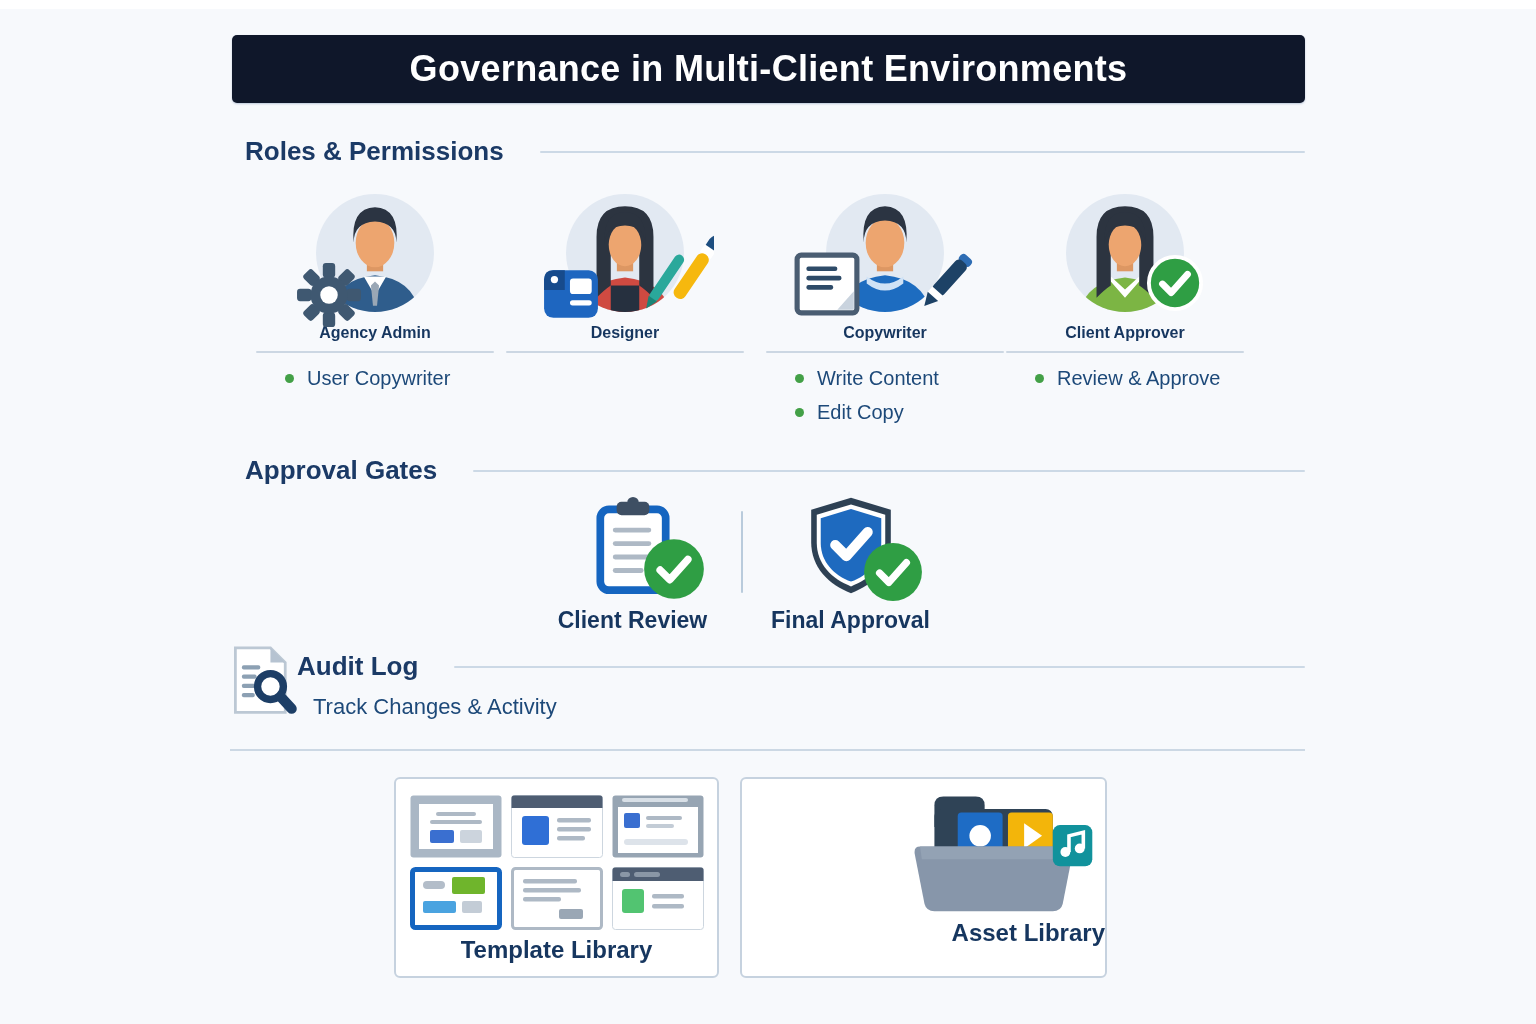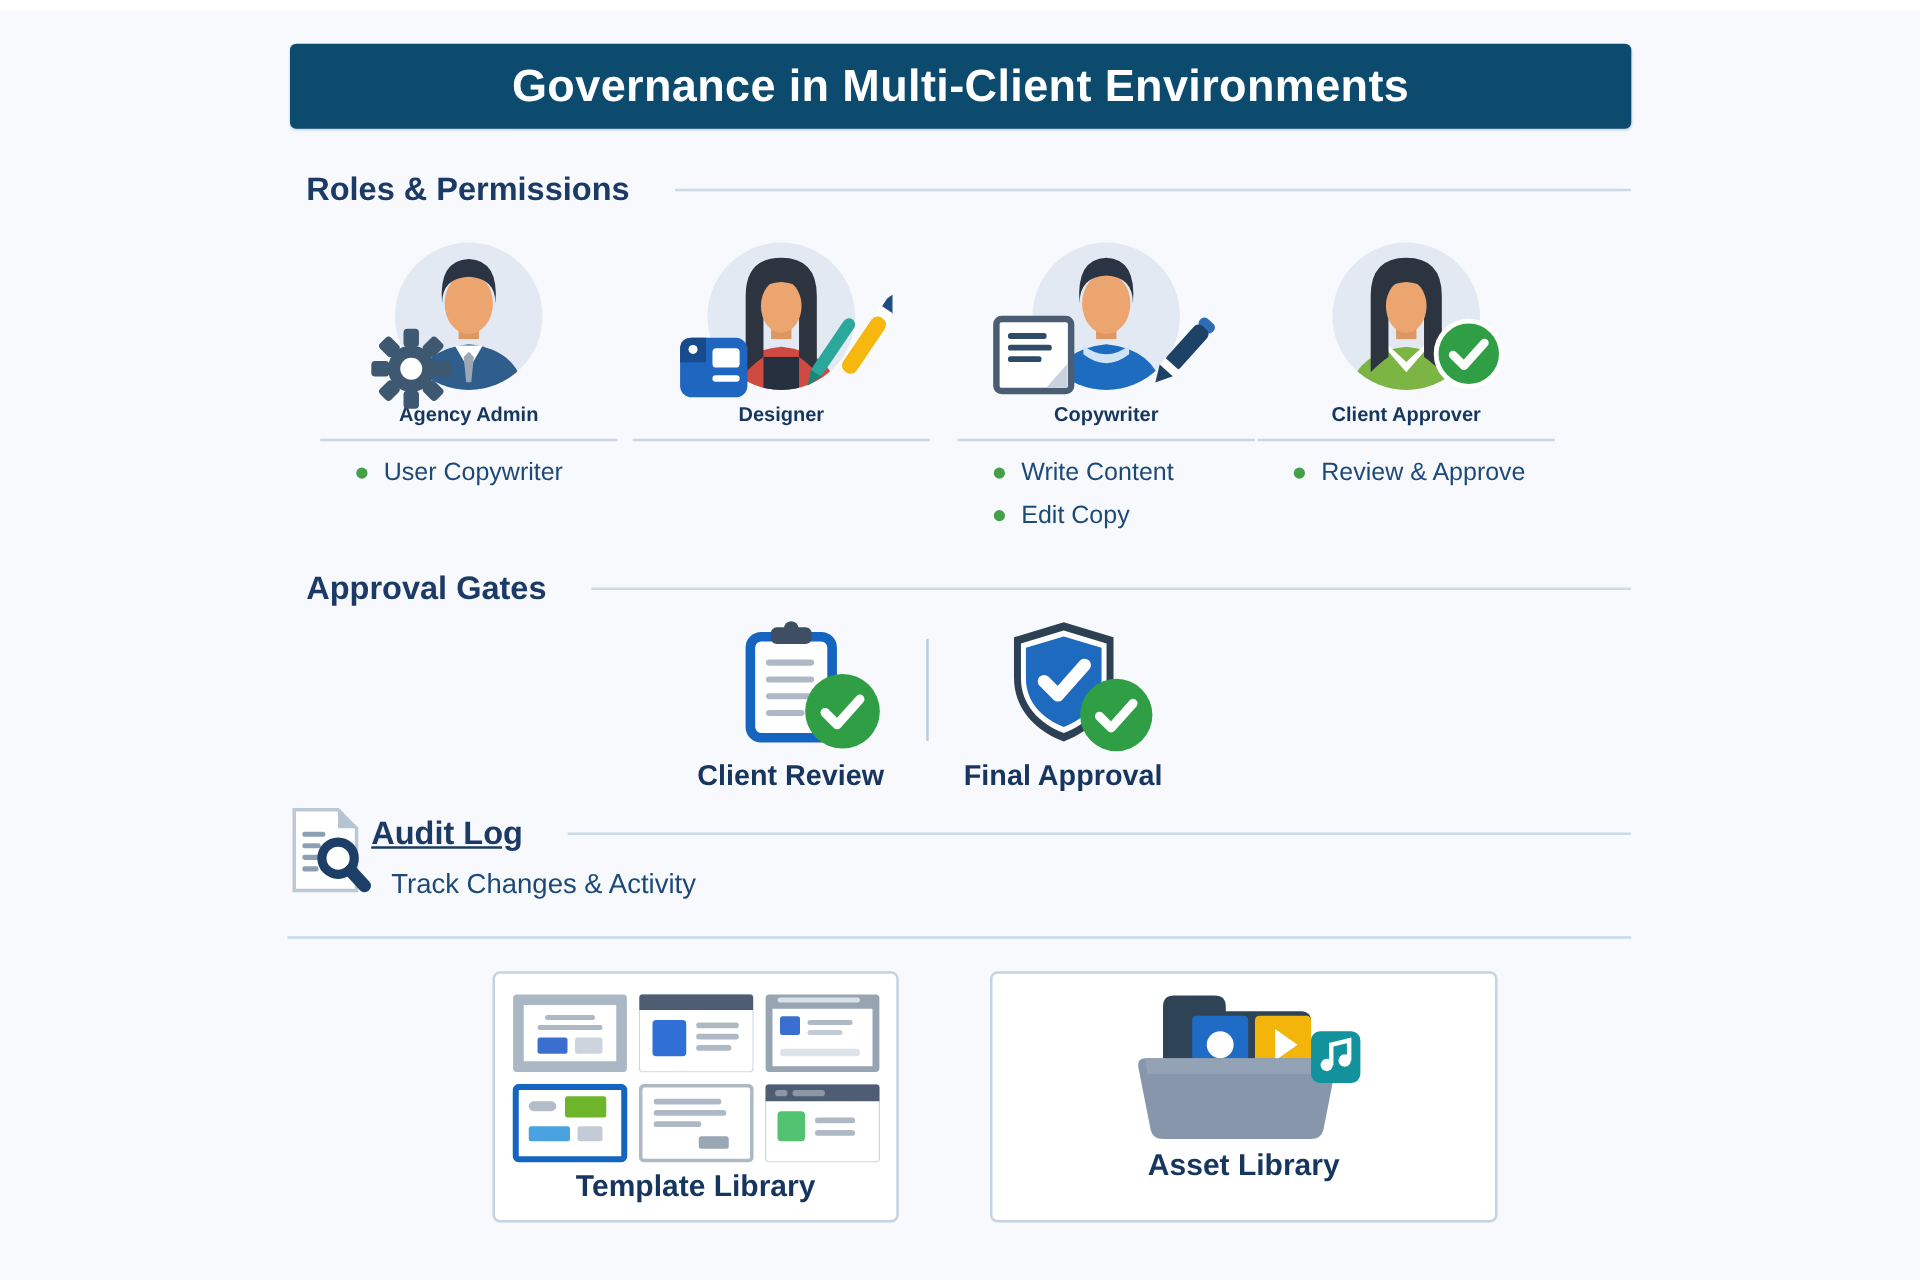--- a/index.html
+++ b/index.html
@@ -9,34 +9,34 @@
     font-family:"Liberation Sans", sans-serif;
     position:relative;
     overflow:hidden;
     color:#1b3a66;
   }
   .top-strip { position:absolute; top:0; left:0; width:100%; height:9px; background:#ffffff; }
 
   
   .banner {
     position:absolute; left:232px; top:35px; width:1073px; height:68px;
-    background:#0c4a6e; border-radius:5px;
+    background:#0f172a; border-radius:5px;
     display:flex; align-items:center; justify-content:center;
     box-shadow:0 1px 2px rgba(20,60,120,0.25);
   }
   .banner-title { color:#ffffff; font-size:36px; font-weight:bold; letter-spacing:0.3px; }
 
   
   .heading-row { position:absolute; display:flex; align-items:center; gap:36px; }
   .heading-row .h-text { font-size:26px; font-weight:bold; color:#1b3a66; white-space:nowrap; }
   .heading-row .h-line { flex:1; height:2px; background:#ccd9e6; border-radius:1px; }
 
   #roles-heading { left:245px; top:136px; width:1060px; }
   #approval-heading { left:245px; top:455px; width:1060px; }
-  #audit-heading { left:297px; top:651px; width:1008px;text-decoration:underline; }
+  #audit-heading { left:297px; top:651px; width:1008px; }
 
   
   .role-card { position:absolute; top:192px; width:250px; }
   #role-card-0 { left:250px; }
   #role-card-1 { left:500px; }
   #role-card-2 { left:760px; }
   #role-card-3 { left:1000px; }
 
   .avatar-wrap { position:relative; width:122px; height:122px; margin:0 auto; }
   .avatar-wrap svg.avatar { display:block; }
@@ -67,21 +67,21 @@
 
   .big-divider { position:absolute; left:230px; top:749px; width:1075px; height:2px; background:#ccd8e4; }
 
   
   .lib-card {
     position:absolute; top:777px; height:201px; background:#ffffff;
     border:2px solid #c6d2df; border-radius:6px;
     display:flex; flex-direction:column; align-items:center;
   }
   #template-card { left:394px; width:325px; }
-  #asset-card { left:792px; width:406px; }
+  #asset-card { left:740px; width:367px;align-items:flex-end; }
   .lib-label { font-size:24px; font-weight:bold; color:#16365f; margin-top:6px; }
 
   .thumb-grid {
     margin-top:16px;
     display:grid; grid-template-columns:repeat(3, 92px); grid-auto-rows:63px;
     column-gap:9px; row-gap:9px;
   }
   .thumb-grid svg { display:block; }
   #asset-folder { margin-top:12px; }
 </style>

